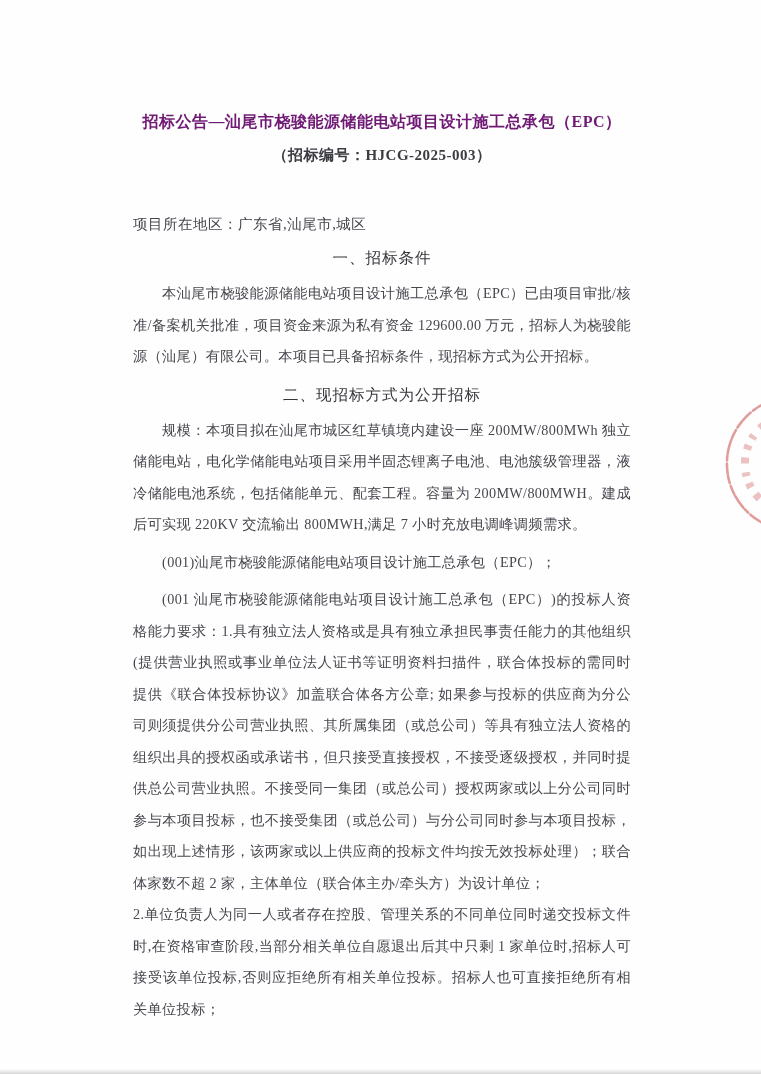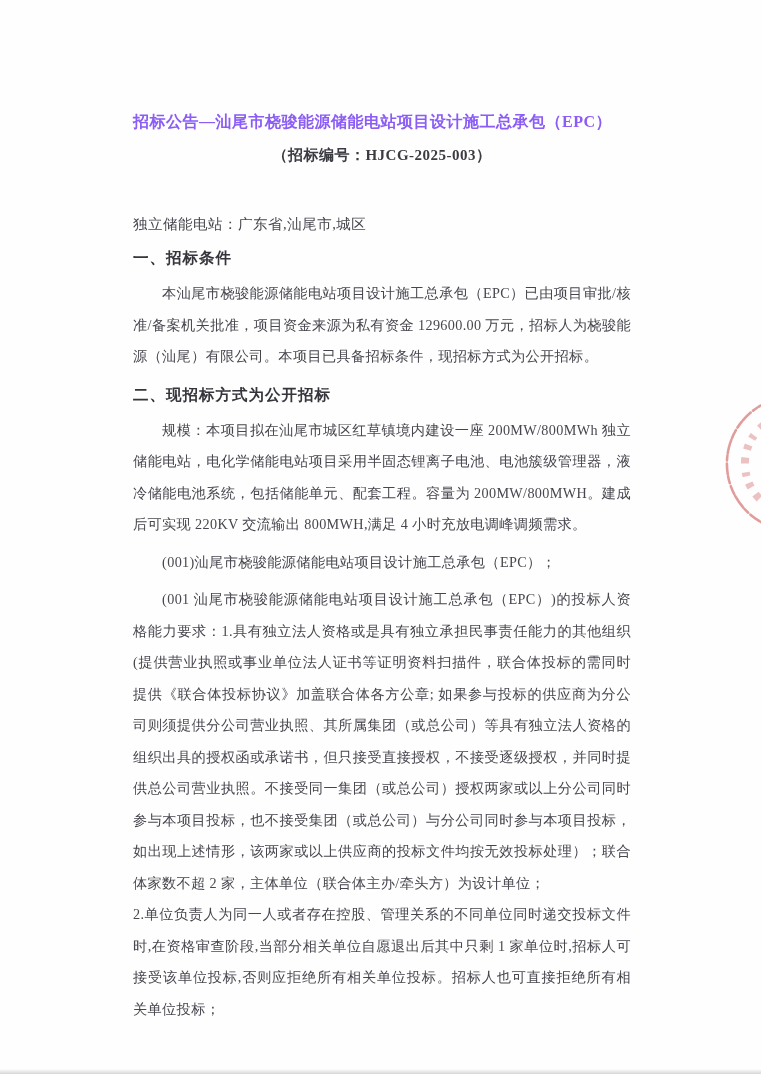--- a/index.html
+++ b/index.html
@@ -19,46 +19,48 @@
   .content {
     position: absolute;
     left: 133px;
     top: 110px;
     width: 498px;
   }
   .doc-title {
     margin: 0;
     font-size: 16px;
     font-weight: bold;
+    text-align: center;
     line-height: 24px;
     letter-spacing: 0.5px;
-    color: #8b5cf6;
+    color: #701a75;
   }
   .doc-subtitle {
     margin: 10px 0 8px 0;
     font-size: 15px;
     font-weight: bold;
     text-align: center;
     line-height: 22px;
     letter-spacing: 0.5px;
     color: #3b3b42;
   }
   .location-line {
     margin: 46px 0 0 0;
     font-size: 14.5px;
     line-height: 24px;
     letter-spacing: 0.5px;
   }
   .section-heading {
     margin: 8px 0 2px 0;
     font-size: 15.5px;
-    font-weight: bold;
+    font-weight: normal;
     line-height: 28px;
     letter-spacing: 1px;
     color: #35353b;
+    text-align: center;
   }
   .para {
     margin: 0;
     font-size: 14.2px;
     line-height: 31.5px;
     text-align: justify;
     letter-spacing: 0.35px;
   }
   .para.indent {
     text-indent: 2.05em;
@@ -88,27 +90,27 @@
 </head>
 <body>
 
 <div class="scan-page">
 
   <div class="content">
 
     <h1 class="doc-title">招标公告—汕尾市桡骏能源储能电站项目设计施工总承包（EPC）</h1>
     <div class="doc-subtitle">（招标编号：HJCG-2025-003）</div>
 
-    <p class="location-line">独立储能电站：广东省,汕尾市,城区</p>
+    <p class="location-line">项目所在地区：广东省,汕尾市,城区</p>
 
     <h2 class="section-heading">一、招标条件</h2>
     <p class="para indent">本汕尾市桡骏能源储能电站项目设计施工总承包（EPC）已由项目审批/核准/备案机关批准，项目资金来源为私有资金 129600.00 万元，招标人为桡骏能源（汕尾）有限公司。本项目已具备招标条件，现招标方式为公开招标。</p>
 
     <h2 class="section-heading">二、现招标方式为公开招标</h2>
-    <p class="para indent">规模：本项目拟在汕尾市城区红草镇境内建设一座 200MW/800MWh 独立储能电站，电化学储能电站项目采用半固态锂离子电池、电池簇级管理器，液冷储能电池系统，包括储能单元、配套工程。容量为 200MW/800MWH。建成后可实现 220KV 交流输出 800MWH,满足 4 小时充放电调峰调频需求。</p>
+    <p class="para indent">规模：本项目拟在汕尾市城区红草镇境内建设一座 200MW/800MWh 独立储能电站，电化学储能电站项目采用半固态锂离子电池、电池簇级管理器，液冷储能电池系统，包括储能单元、配套工程。容量为 200MW/800MWH。建成后可实现 220KV 交流输出 800MWH,满足 7 小时充放电调峰调频需求。</p>
     <p class="para indent">(001)汕尾市桡骏能源储能电站项目设计施工总承包（EPC）；</p>
 
     <p class="para indent">(001 汕尾市桡骏能源储能电站项目设计施工总承包（EPC）)的投标人资格能力要求：1.具有独立法人资格或是具有独立承担民事责任能力的其他组织(提供营业执照或事业单位法人证书等证明资料扫描件，联合体投标的需同时提供《联合体投标协议》加盖联合体各方公章; 如果参与投标的供应商为分公司则须提供分公司营业执照、其所属集团（或总公司）等具有独立法人资格的组织出具的授权函或承诺书，但只接受直接授权，不接受逐级授权，并同时提供总公司营业执照。不接受同一集团（或总公司）授权两家或以上分公司同时参与本项目投标，也不接受集团（或总公司）与分公司同时参与本项目投标，如出现上述情形，该两家或以上供应商的投标文件均按无效投标处理）；联合体家数不超 2 家，主体单位（联合体主办/牵头方）为设计单位；</p>
     <p class="para">2.单位负责人为同一人或者存在控股、管理关系的不同单位同时递交投标文件时,在资格审查阶段,当部分相关单位自愿退出后其中只剩 1 家单位时,招标人可接受该单位投标,否则应拒绝所有相关单位投标。招标人也可直接拒绝所有相关单位投标；</p>
 
   </div>
 
   <div class="stamp">
     <svg width="170" height="170" viewBox="0 0 170 170">
 

